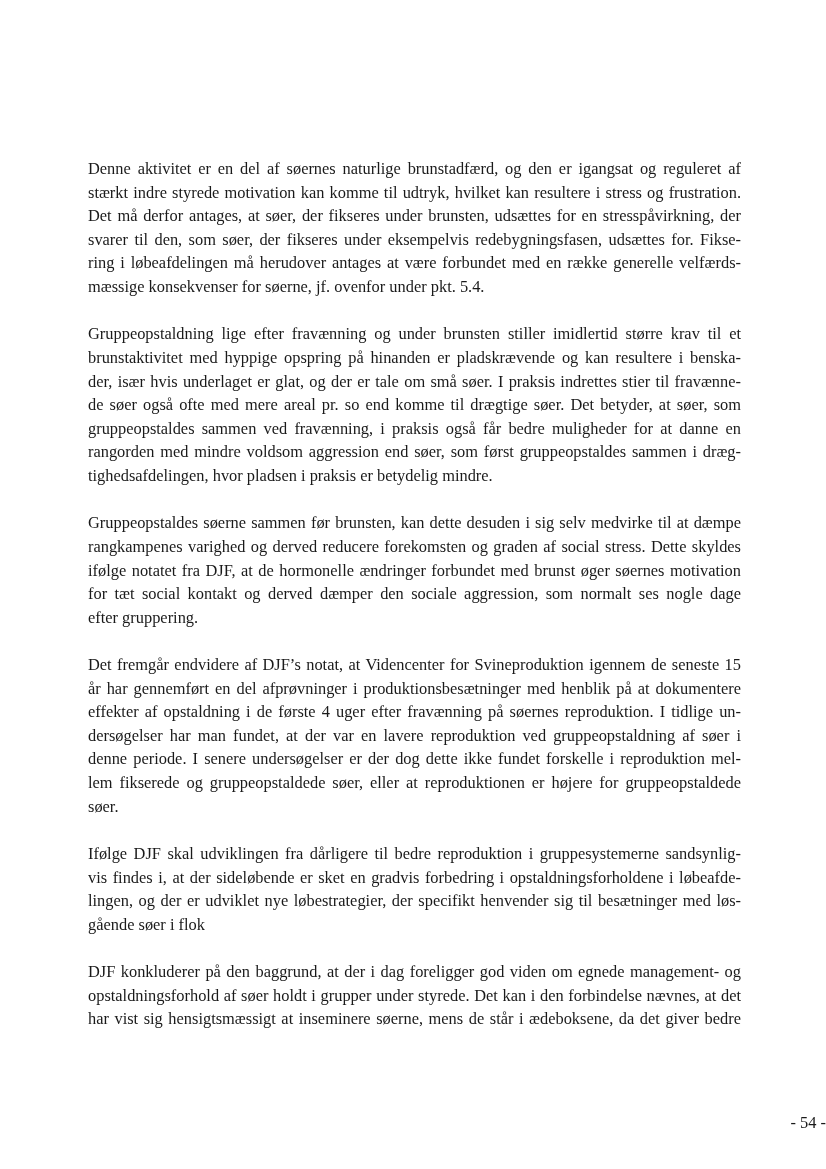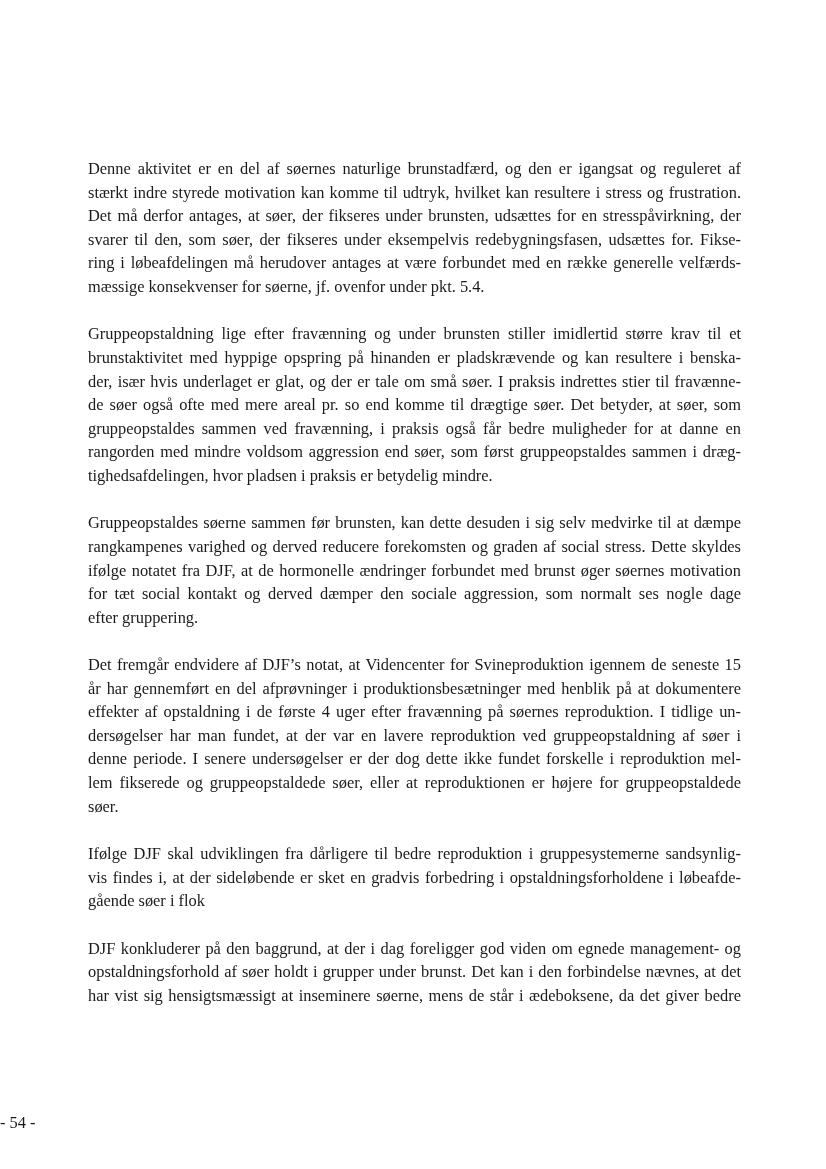--- a/index.html
+++ b/index.html
@@ -19,21 +19,21 @@
     margin: 0 0 23.8px 0;
     text-align: justify;
     text-align-last: left;
   }
   .line { display: block; text-align: justify; text-align-last: justify; white-space: nowrap; }
   .line.last { text-align-last: left; }
   .footer {
     position: absolute;
     left: 0; right: 0;
     top: 1113px;
-    text-align: left;
+    text-align: right;
     font-family: "Liberation Serif", "DejaVu Serif", serif;
     font-size: 16.4px;
     color: #1a1a1a;
   }
 </style>
 </head>
 <body>
 
 <div class="page">
 
@@ -70,24 +70,25 @@
     <span class="line">effekter af opstaldning i de første 4 uger efter fravænning på søernes reproduktion. I tidlige un-</span>
     <span class="line">dersøgelser har man fundet, at der var en lavere reproduktion ved gruppeopstaldning af søer i</span>
     <span class="line">denne periode. I senere undersøgelser er der dog dette ikke fundet forskelle i reproduktion mel-</span>
     <span class="line">lem fikserede og gruppeopstaldede søer, eller at reproduktionen er højere for gruppeopstaldede</span>
     <span class="line last">søer.</span>
   </div>
 
   <div class="para">
     <span class="line">Ifølge DJF skal udviklingen fra dårligere til bedre reproduktion i gruppesystemerne sandsynlig-</span>
     <span class="line">vis findes i, at der sideløbende er sket en gradvis forbedring i opstaldningsforholdene i løbeafde-</span>
+    <span class="line">lingen, og der er udviklet nye løbestrategier, der specifikt henvender sig til besætninger med løs-</span>
     <span class="line last">gående søer i flok</span>
   </div>
 
   <div class="para">
     <span class="line">DJF konkluderer på den baggrund, at der i dag foreligger god viden om egnede management- og</span>
-    <span class="line">opstaldningsforhold af søer holdt i grupper under brunst. Det kan i den forbindelse nævnes, at det</span>
+    <span class="line">opstaldningsforhold af søer holdt i grupper under styrede. Det kan i den forbindelse nævnes, at det</span>
     <span class="line">har vist sig hensigtsmæssigt at inseminere søerne, mens de står i ædeboksene, da det giver bedre</span>
   </div>
 
 </div>
 
 <div class="footer">- 54 -</div>
 
 </body></html>

